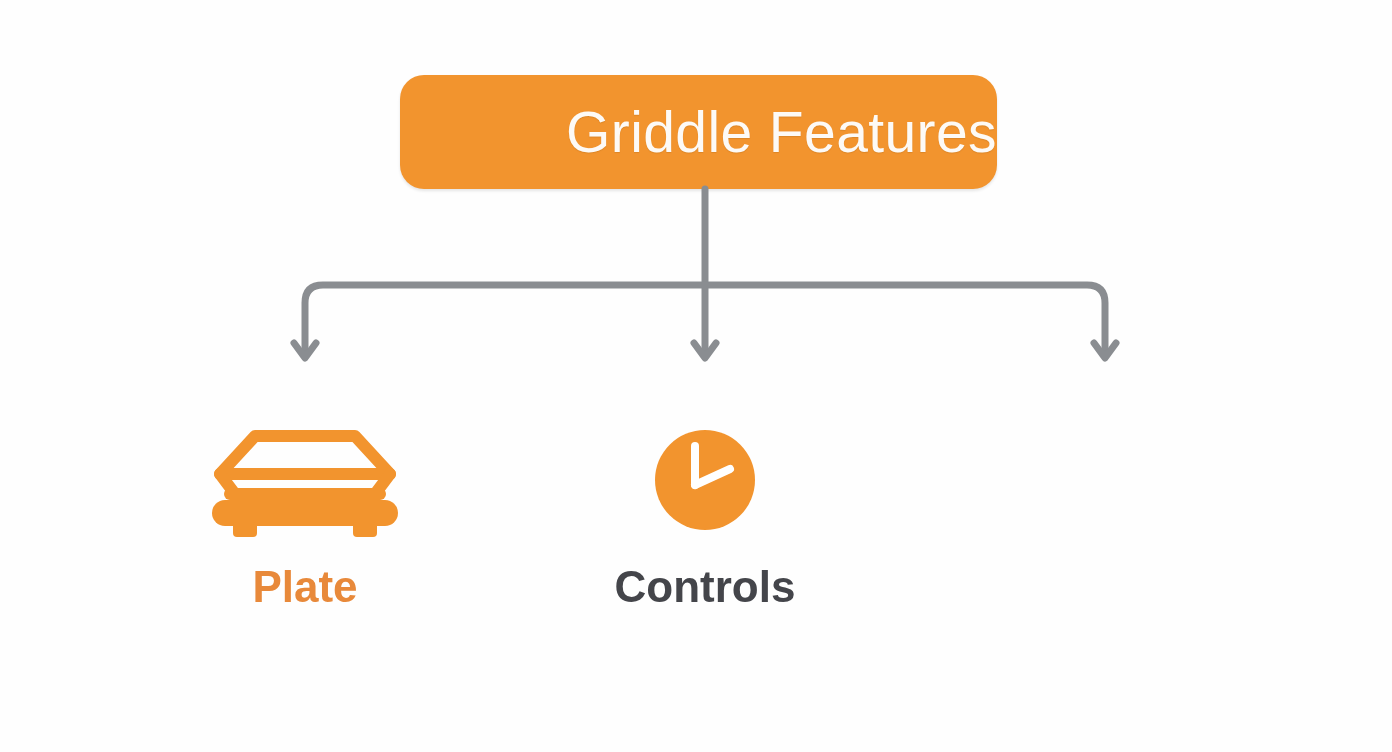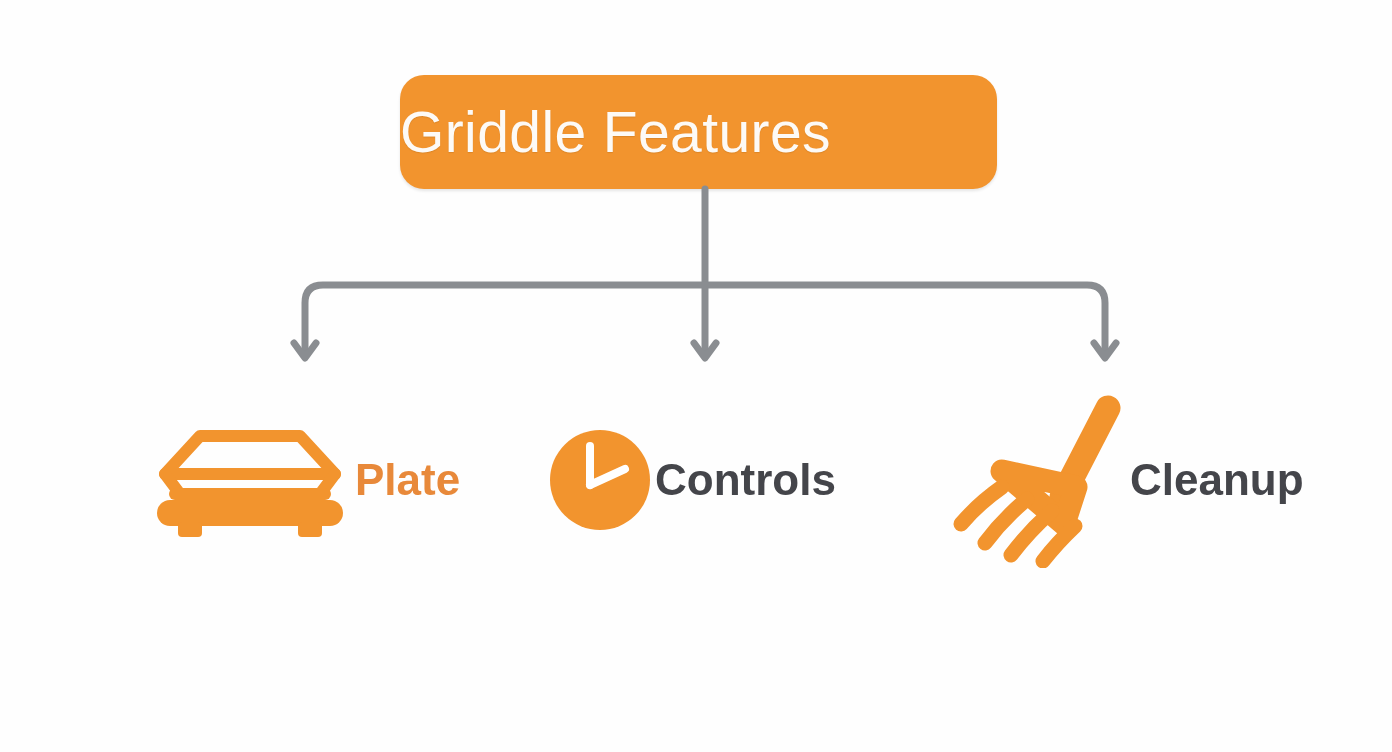--- a/index.html
+++ b/index.html
@@ -22,21 +22,21 @@
   .root-box {
     position: absolute;
     left: 400px;
     top: 75px;
     width: 597px;
     height: 114px;
     background: #f2942e;
     border-radius: 24px;
     display: flex;
     align-items: center;
-    justify-content: flex-start;
+    justify-content: flex-end;
     box-shadow: 0 2px 3px rgba(0,0,0,0.10);
   }
   .root-title {
     color: #fdfaf6;
     font-size: 57px;
     font-weight: 400;
     letter-spacing: 0.4px;
     line-height: 1;
     text-shadow: 0 1px 1px rgba(120,70,10,0.18);
     white-space: nowrap;
@@ -51,21 +51,21 @@
     width: 1392px;
     height: 752px;
     pointer-events: none;
   }
 
   
   .leaf {
     position: absolute;
     width: 320px;
     display: flex;
-    flex-direction: row;
+    flex-direction: column;
     align-items: center;
   }
   .leaf-icon {
     height: 170px;
     display: flex;
     align-items: center;
     justify-content: center;
   }
   .leaf-label {
     font-size: 44px;
@@ -133,32 +133,14 @@
         <circle cx="55" cy="55" r="50" fill="#F2942E"></circle>
         <g stroke="#FFFFFF" stroke-width="8" stroke-linecap="round" fill="none">
           <path d="M 45 21 L 45 60"></path>
           <path d="M 45 60 L 80 44"></path>
         </g>
       </svg>
     </div>
     <span class="leaf-label dark">Controls</span>
   </div>
 
-  <div class="leaf" id="leaf-cleanup">
-    <div class="leaf-icon">
-      <svg width="185" height="175" viewBox="0 0 185 175" xmlns="http://www.w3.org/2000/svg">
-        <g fill="none" stroke="#F2942E" stroke-linecap="round" stroke-linejoin="round">
-
-          <path d="M 163 15 L 117 104" stroke-width="25"></path>
-
-          <path d="M 57 78 L 131 94 L 119 131 Z" stroke-width="23"></path>
-
-          <path d="M 57 94 Q 34 110 16 131" stroke-width="15"></path>
-          <path d="M 82 106 Q 58 126 40 150" stroke-width="15"></path>
-          <path d="M 107 118 Q 84 138 66 162" stroke-width="15"></path>
-          <path d="M 130 133 Q 112 150 98 168" stroke-width="15"></path>
-        </g>
-      </svg>
-    </div>
-    <span class="leaf-label dark">Cleanup</span>
-  </div>
 
 </div>
 
 </body></html>

